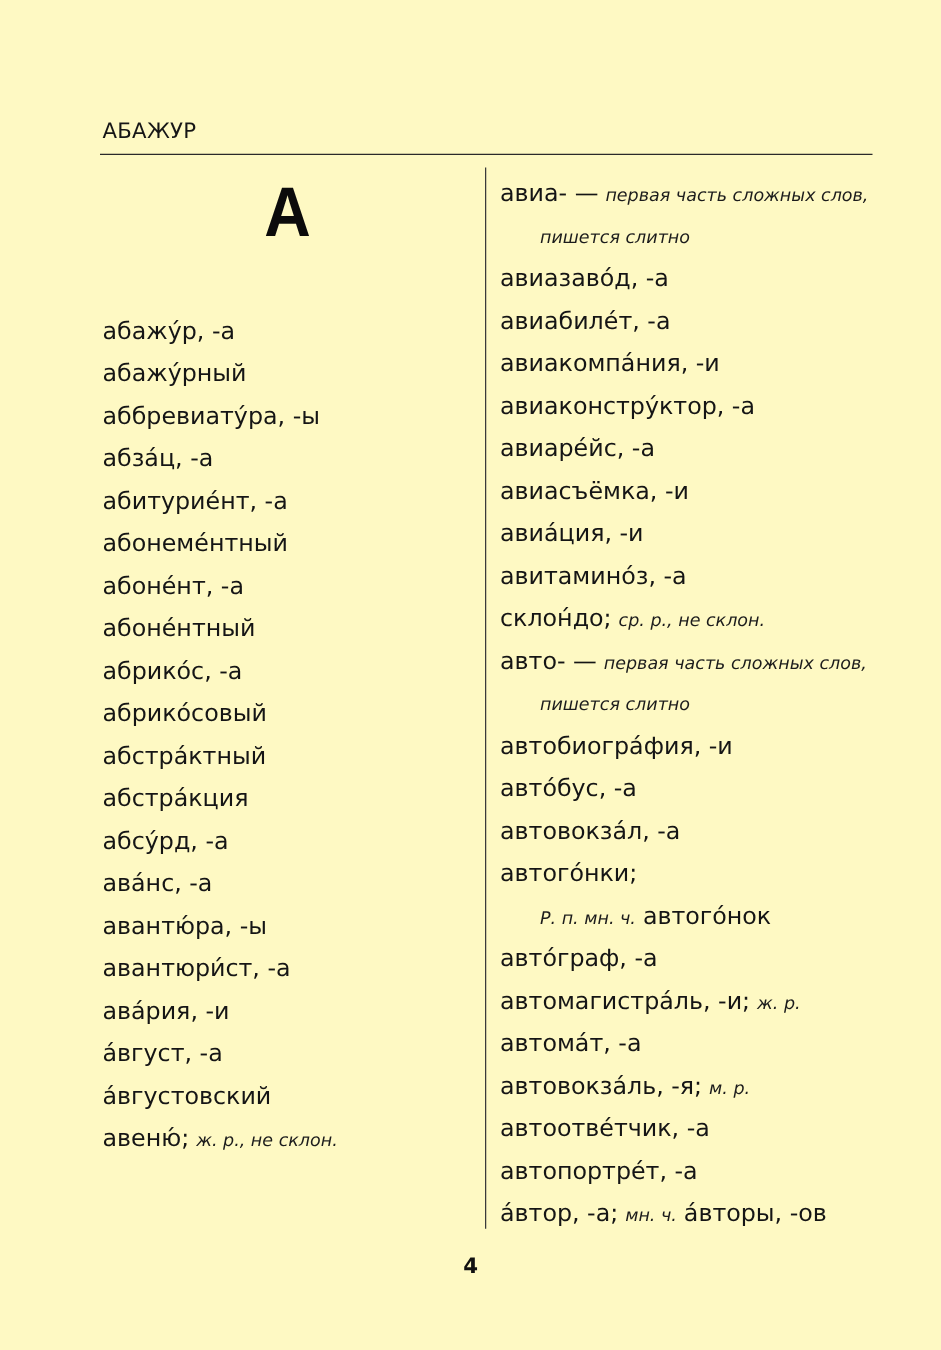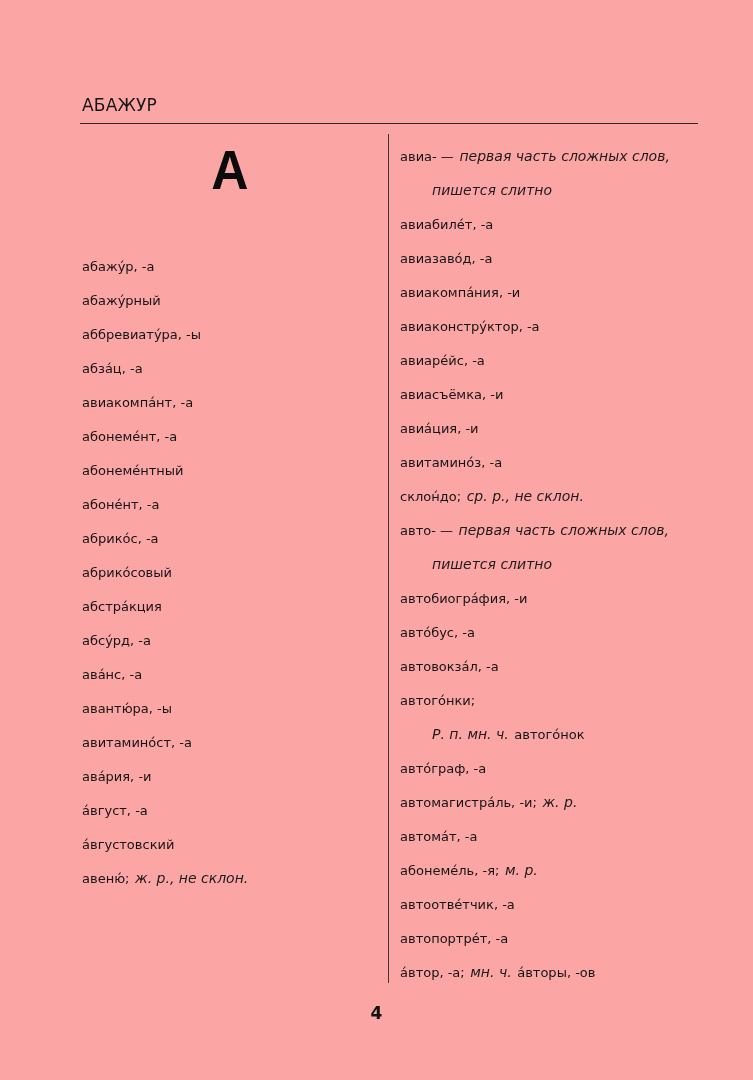--- a/index.html
+++ b/index.html
@@ -13,21 +13,21 @@
       position: relative;
       overflow: hidden;
       font-family: "DejaVu Sans", "Liberation Sans", sans-serif;
       color: #141414;
     }
     .page {
       position: absolute;
       left: 0; top: 0;
       width: 753px;
       height: 1080px;
-      background: #fca5a5;
+      background: #fef9c3;
     }
     .running-head {
       position: absolute;
       left: 82px;
       top: 95px;
       font-size: 17px;
       letter-spacing: 0.2px;
       color: #161616;
     }
     .head-rule {
@@ -86,21 +86,21 @@
     .entry.indent {
       padding-left: 32px;
     }
     .note {
       font-style: italic;
       font-size: 14px;
       color: #1c1c1c;
       margin-top: 30px;
     }
     .word {
-      font-size: 13px;
+      font-size: 19px;
     }
     .page-number {
       position: absolute;
       left: 0;
       width: 753px;
       top: 1003px;
       text-align: center;
       font-weight: bold;
       font-size: 17px;
       color: #111;
@@ -116,58 +116,59 @@
 
   <div class="big-letter">А</div>
 
   <div class="col-divider"></div>
 
   <ul class="column col-left" id="col-left">
       <li class="entry"><span class="word">абажу́р, -а</span></li>
       <li class="entry"><span class="word">абажу́рный</span></li>
       <li class="entry"><span class="word">аббревиату́ра, -ы</span></li>
       <li class="entry"><span class="word">абза́ц, -а</span></li>
-      <li class="entry"><span class="word">авиакомпа́нт, -а</span></li>
-      <li class="entry"><span class="word">абонеме́нт, -а</span></li>
+      <li class="entry"><span class="word">абитурие́нт, -а</span></li>
       <li class="entry"><span class="word">абонеме́нтный</span></li>
       <li class="entry"><span class="word">абоне́нт, -а</span></li>
+      <li class="entry"><span class="word">абоне́нтный</span></li>
       <li class="entry"><span class="word">абрико́с, -а</span></li>
       <li class="entry"><span class="word">абрико́совый</span></li>
+      <li class="entry"><span class="word">абстра́ктный</span></li>
       <li class="entry"><span class="word">абстра́кция</span></li>
       <li class="entry"><span class="word">абсу́рд, -а</span></li>
       <li class="entry"><span class="word">ава́нс, -а</span></li>
       <li class="entry"><span class="word">авантю́ра, -ы</span></li>
-      <li class="entry"><span class="word">авитамино́ст, -а</span></li>
+      <li class="entry"><span class="word">авантюри́ст, -а</span></li>
       <li class="entry"><span class="word">ава́рия, -и</span></li>
       <li class="entry"><span class="word">а́вгуст, -а</span></li>
       <li class="entry"><span class="word">а́вгустовский</span></li>
       <li class="entry"><span class="word">авеню́;</span> <span class="note">ж. р., не склон.</span></li>
     </ul>
   <ul class="column col-right" id="col-right">
       <li class="entry"><span class="word">авиа- —</span> <span class="note">первая часть сложных слов,</span></li>
       <li class="entry indent"><span class="note">пишется слитно</span></li>
+      <li class="entry"><span class="word">авиазаво́д, -а</span></li>
       <li class="entry"><span class="word">авиабиле́т, -а</span></li>
-      <li class="entry"><span class="word">авиазаво́д, -а</span></li>
       <li class="entry"><span class="word">авиакомпа́ния, -и</span></li>
       <li class="entry"><span class="word">авиаконстру́ктор, -а</span></li>
       <li class="entry"><span class="word">авиаре́йс, -а</span></li>
       <li class="entry"><span class="word">авиасъёмка, -и</span></li>
       <li class="entry"><span class="word">авиа́ция, -и</span></li>
       <li class="entry"><span class="word">авитамино́з, -а</span></li>
       <li class="entry"><span class="word">склон́до;</span> <span class="note">ср. р., не склон.</span></li>
       <li class="entry"><span class="word">авто- —</span> <span class="note">первая часть сложных слов,</span></li>
       <li class="entry indent"><span class="note">пишется слитно</span></li>
       <li class="entry"><span class="word">автобиогра́фия, -и</span></li>
       <li class="entry"><span class="word">авто́бус, -а</span></li>
       <li class="entry"><span class="word">автовокза́л, -а</span></li>
       <li class="entry"><span class="word">автого́нки;</span></li>
       <li class="entry indent"><span class="note">Р. п. мн. ч.</span> <span class="word">автого́нок</span></li>
       <li class="entry"><span class="word">авто́граф, -а</span></li>
       <li class="entry"><span class="word">автомагистра́ль, -и;</span> <span class="note">ж. р.</span></li>
       <li class="entry"><span class="word">автома́т, -а</span></li>
-      <li class="entry"><span class="word">абонеме́ль, -я;</span> <span class="note">м. р.</span></li>
+      <li class="entry"><span class="word">автовокза́ль, -я;</span> <span class="note">м. р.</span></li>
       <li class="entry"><span class="word">автоотве́тчик, -а</span></li>
       <li class="entry"><span class="word">автопортре́т, -а</span></li>
       <li class="entry"><span class="word">а́втор, -а;</span> <span class="note">мн. ч.</span> <span class="word">а́вторы, -ов</span></li>
     </ul>
 
   <div class="page-number">4</div>
 </div>
 
 </body></html>

